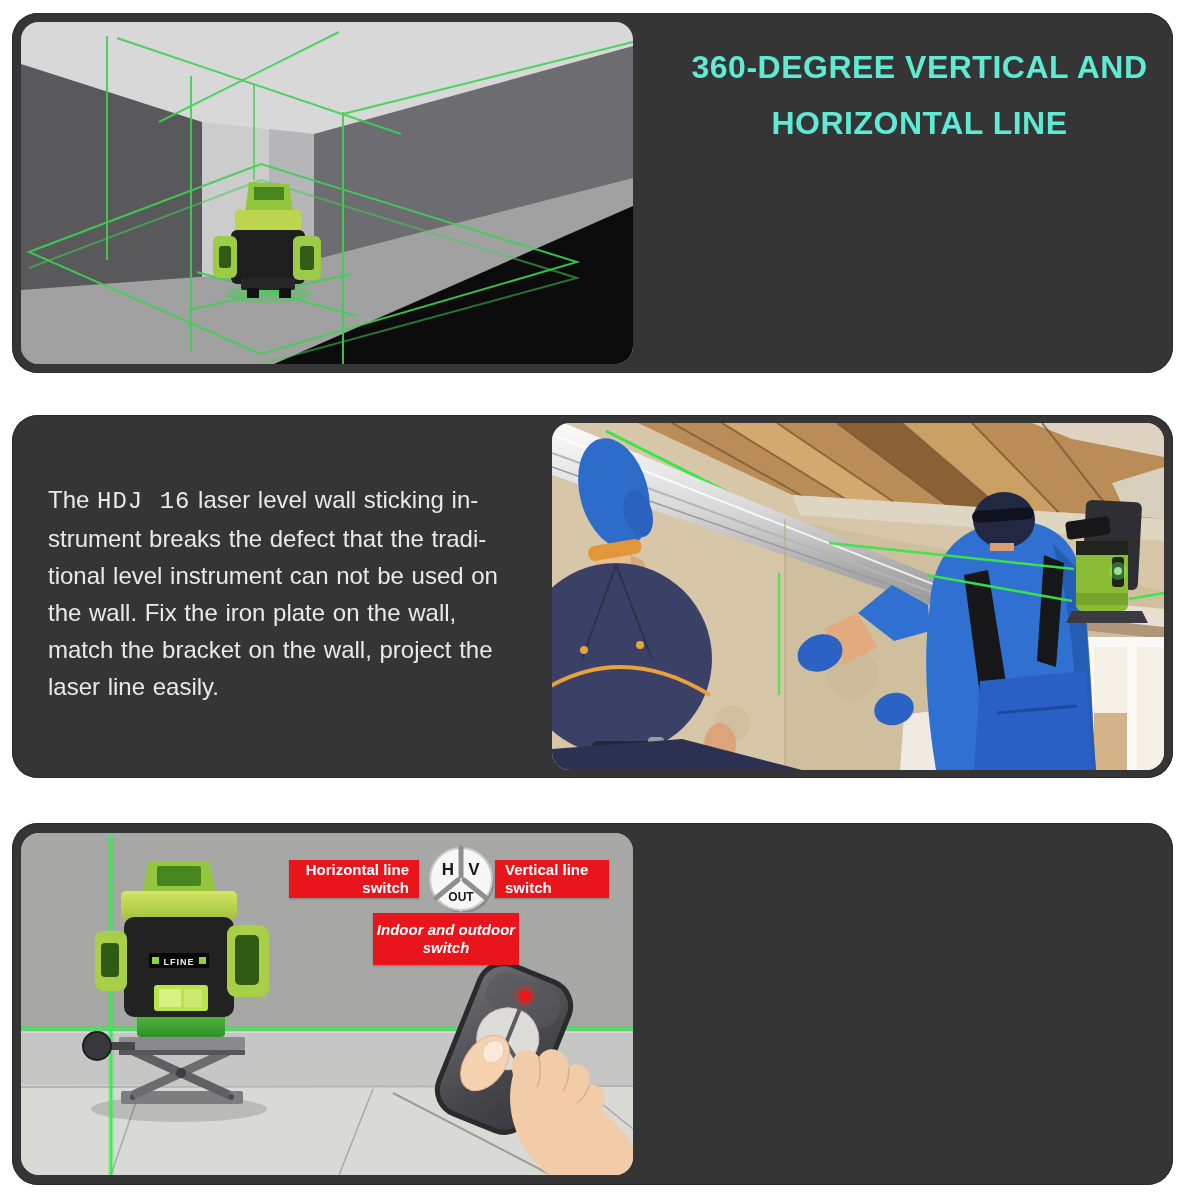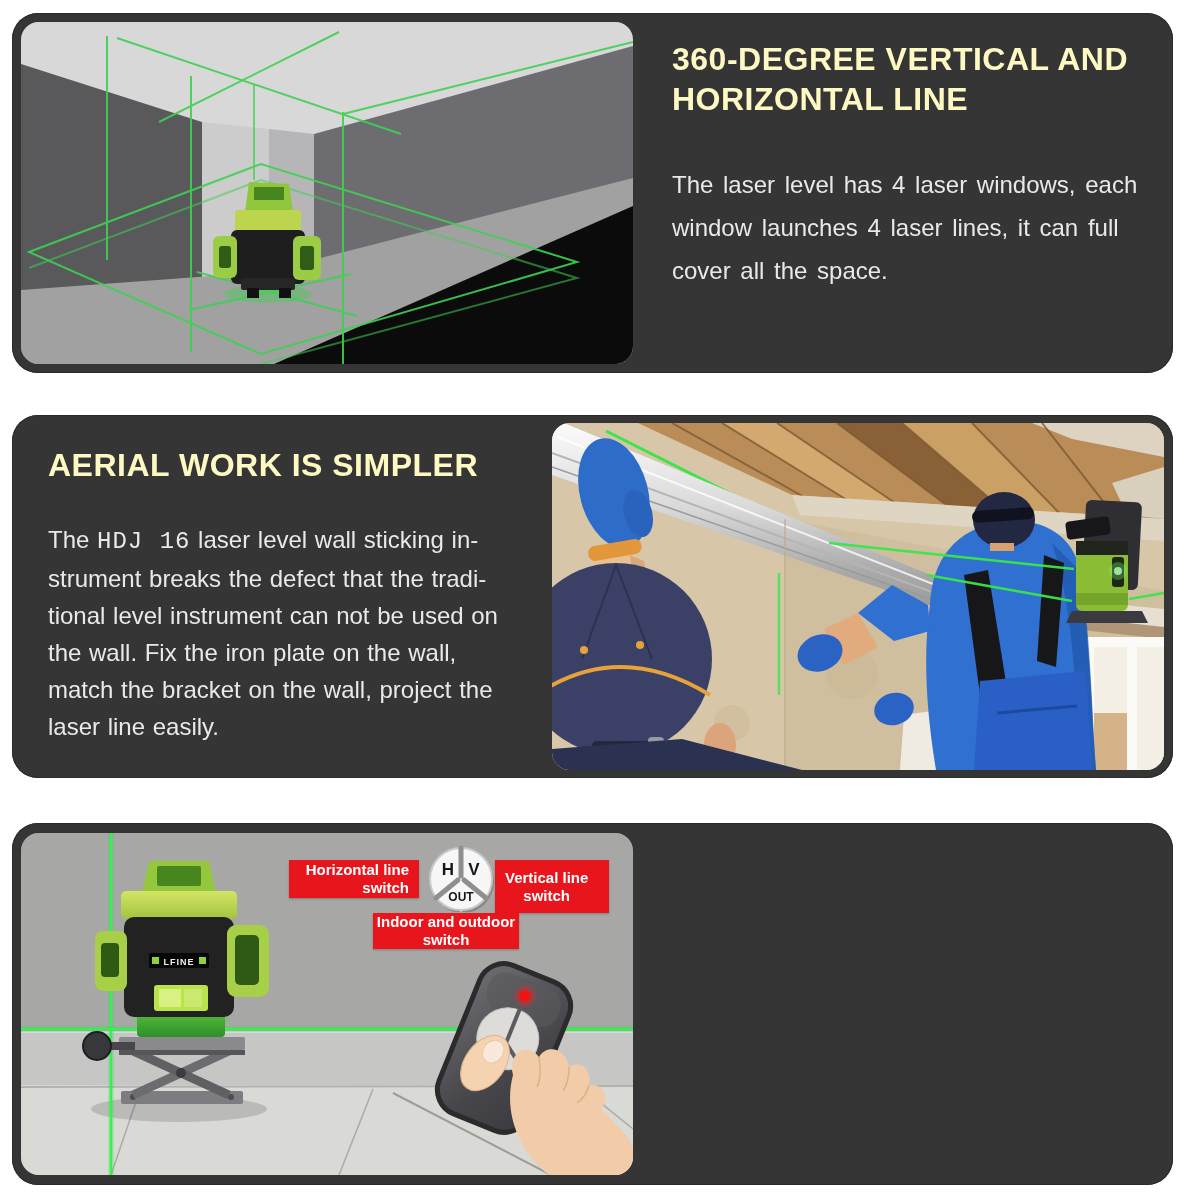--- a/index.html
+++ b/index.html
@@ -18,40 +18,40 @@
     position:absolute;border-radius:18px;overflow:hidden;background:#8a8a8a;
   }
   #p1 .img-frame{left:9px;top:9px;width:612px;height:342px;}
   #p2 .img-frame{left:540px;top:8px;width:612px;height:347px;}
   #p3 .img-frame{left:9px;top:10px;width:612px;height:342px;}
   .text-col{position:absolute;}
   #p1 .text-col{left:660px;top:26px;width:495px;}
   #p2 .text-col{left:36px;top:30px;width:505px;}
   #p3 .text-col{left:660px;top:22px;width:495px;}
   .text-col h2{
-    margin:0;font-weight:bold;font-size:32px;line-height:40px;
-    letter-spacing:.5px;color:#fef9c3;white-space:pre-line;
+    margin:0;font-weight:bold;font-size:32px;line-height:56px;
+    letter-spacing:.5px;color:#5eead4;white-space:pre-line;text-align:center;
   }
   .text-col p{
     margin:0;color:#e9e9e9;font-size:24px;white-space:pre-line;
   }
   #p1 .text-col p{margin-top:44px;line-height:43px;word-spacing:3px;}
   #p2 .text-col p{margin-top:36px;line-height:37px;word-spacing:1px;}
   #p3 .text-col p{margin-top:40px;line-height:42px;word-spacing:1px;}
   .model{font-family:Liberation Mono, monospace;letter-spacing:1px;}
   
   .callout{
     position:absolute;background:#e8151d;color:#ffffff;font-weight:bold;
     font-size:15px;line-height:18px;white-space:pre-line;display:flex;
     align-items:center;box-sizing:border-box;z-index:3;text-align:center;
     box-shadow:0 1px 2px rgba(0,0,0,.25);
   }
   #co-left{left:268px;top:27px;width:130px;height:38px;justify-content:flex-end;text-align:right;padding-right:10px;}
-  #co-right{left:474px;top:27px;width:114px;height:53px;justify-content:flex-start;text-align:center;padding-left:10px;}
-  #co-bottom{left:352px;top:80px;width:146px;height:36px;justify-content:center;}
+  #co-right{left:474px;top:27px;width:114px;height:38px;justify-content:flex-start;text-align:left;padding-left:10px;}
+  #co-bottom{left:352px;top:80px;width:146px;height:52px;justify-content:center;font-style:italic;}
   #co-pointer{
     position:absolute;left:432px;top:60px;width:16px;height:16px;background:#ffffff;
     transform:rotate(45deg);z-index:2;
   }
   #hv-cluster{position:absolute;left:407px;top:11px;width:66px;height:68px;z-index:4;}
   #hv-cluster text{font-family:"Liberation Sans",sans-serif;font-weight:bold;fill:#161616;}
   svg{display:block;}
 </style>
 </head>
 <body>
@@ -91,29 +91,25 @@
         <rect x="279" y="224" width="14" height="24" rx="3" fill="#2f5c16"></rect>
         <rect x="220" y="256" width="54" height="12" rx="2" fill="#262626"></rect>
         <rect x="226" y="266" width="12" height="10" fill="#111111"></rect>
         <rect x="258" y="266" width="12" height="10" fill="#111111"></rect>
       </g>
     </svg>
   </div>
   <div class="text-col">
     <h2>360-DEGREE VERTICAL AND
 HORIZONTAL LINE</h2>
-    <p>The laser level has 4 laser windows, each
-window launches 4 laser lines, it can full
-cover all the space.</p>
   </div>
 </div>
 
 <div class="panel" id="p2">
   <div class="text-col">
-    <h2>AERIAL WORK IS SIMPLER</h2>
     <p><span>The </span><span class="model">HDJ 16</span><span> laser level wall sticking in-
 strument breaks the defect that the tradi-
 tional level instrument can not be used on
 the wall. Fix the iron plate on the wall,
 match the bracket on the wall, project the
 laser line easily.</span></p>
   </div>
   <div class="img-frame">
     <svg viewBox="0 0 612 347" width="612" height="347">
       <defs>

